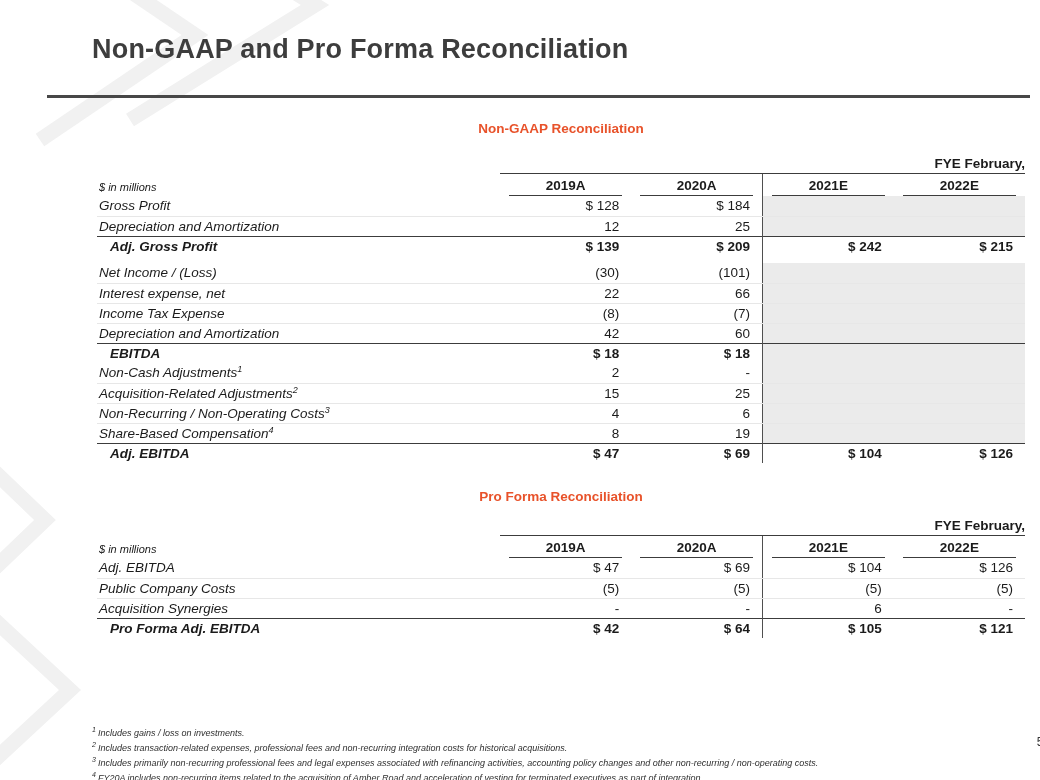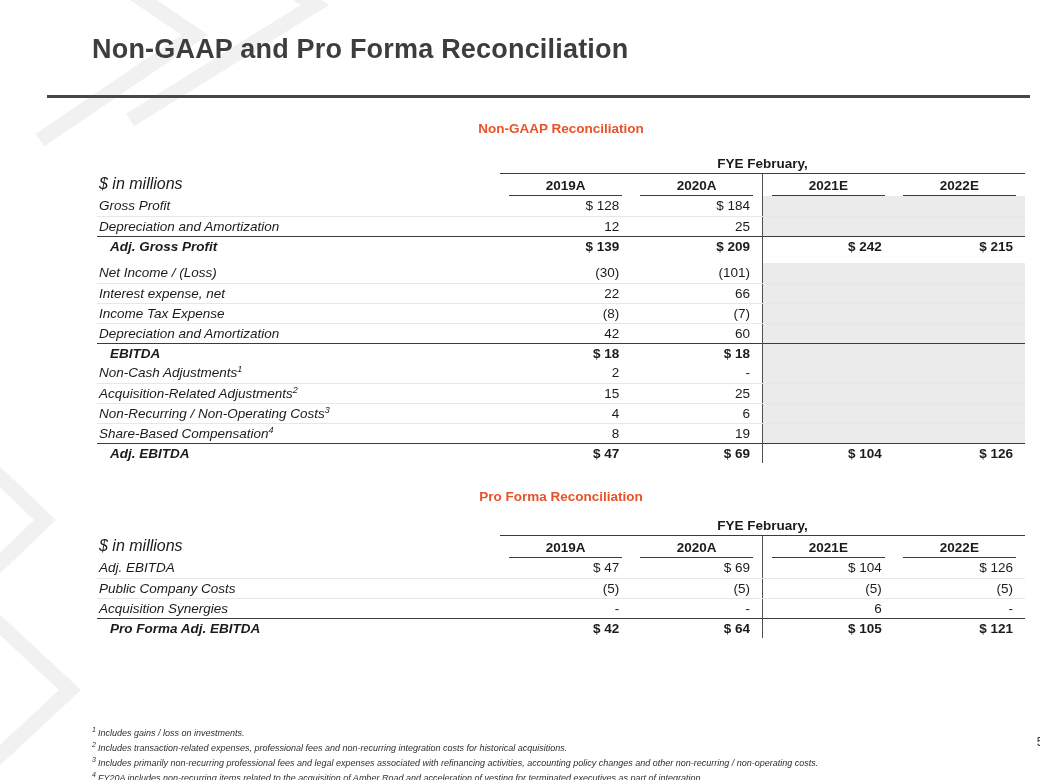--- a/index.html
+++ b/index.html
@@ -29,25 +29,25 @@
   #pf-title { top: 489px; }
 
   .tbl-wrap { position: absolute; left: 57px; width: 928px; }
   #t1 { top: 150px; }
   #t2 { top: 512px; }
 
   table { border-collapse: collapse; width: 100%; table-layout: fixed; font-size: 13.5px; color: #1b1b1b; }
   col.c-label { width: 403px; }
   td, th { padding: 0; height: 20px; vertical-align: middle; font-weight: normal; }
 
-  tr.hdr-fye td { height: 23px; vertical-align: bottom; }
+  tr.hdr-fye td { height: 23px; vertical-align: bottom; text-align: right; }
   .fye { font-weight: bold; text-align: center; font-size: 13.5px; padding-bottom: 2px;
          border-bottom: 1.6px solid #3c3c3c; }
   tr.hdr-years td, tr.hdr-years th { height: 23px; vertical-align: bottom; }
-  .units { font-style: italic; text-align: left; font-size: 16px; padding-left: 2px; padding-bottom: 3px; }
+  .units { font-style: italic; text-align: left; font-size: 11px; padding-left: 2px; padding-bottom: 3px; }
   th.yearcell { padding: 0 9px; }
   th.yearcell .yr { border-bottom: 1.6px solid #3c3c3c; padding-bottom: 2px; text-align: center;
                     font-weight: bold; font-size: 13.5px; }
 
   .label { text-align: left; padding-left: 2px; white-space: nowrap; font-style: italic; }
   .num { text-align: right; padding-right: 12px; white-space: nowrap; }
   sup.fn-mark { font-size: 9px; line-height: 0; }
 
   tr.r td { border-bottom: 1px solid #e7e7e7; }
   tr.r.nb td { border-bottom: none; }

